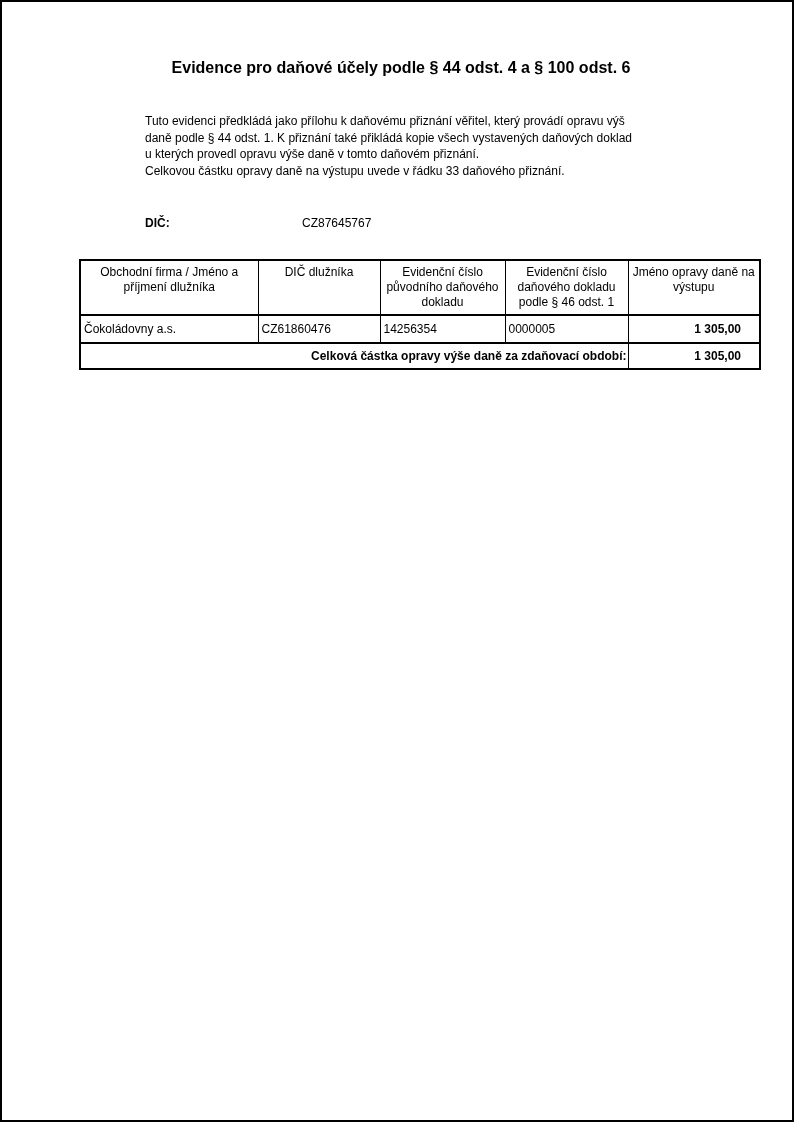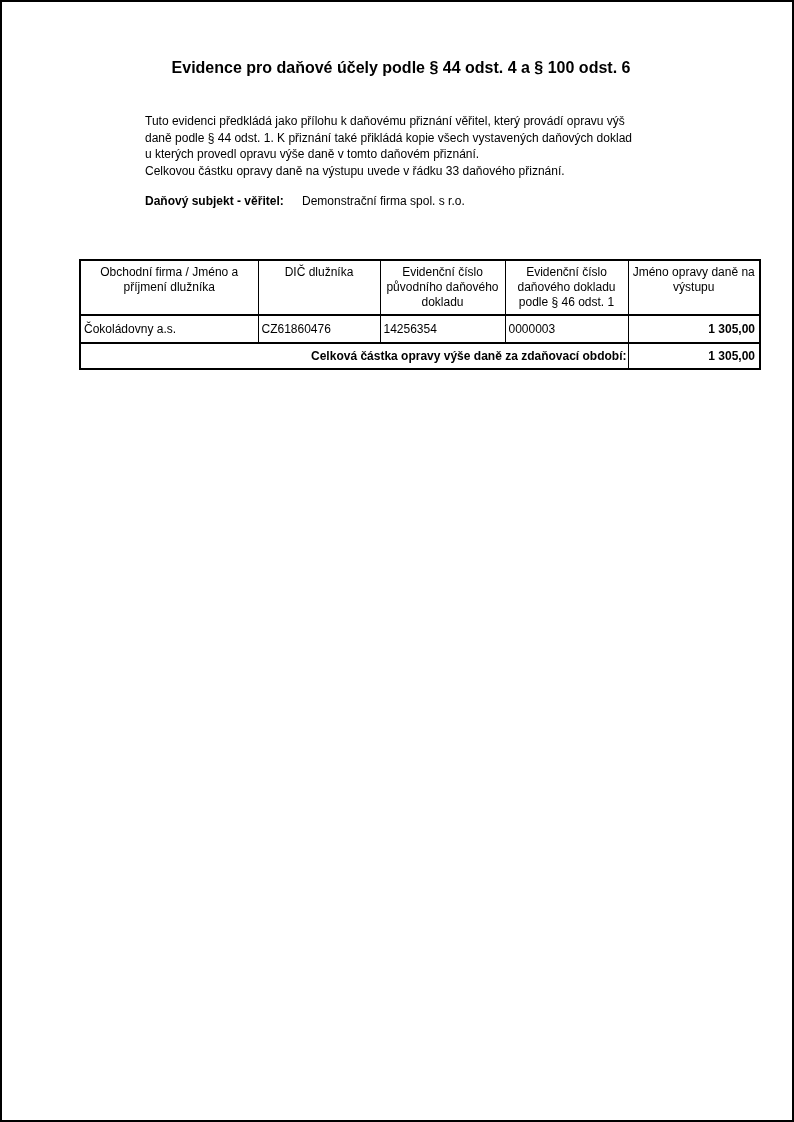--- a/index.html
+++ b/index.html
@@ -97,21 +97,21 @@
     height: 28px;
     padding: 0 3px;
     border-bottom: 2px solid #000;
     vertical-align: middle;
   }
   .doc-table tbody td.cell-left { text-align: left; margin-top: 28px; }
   .doc-table tbody td.cell-center { }
   .doc-table td.amount {
     text-align: right;
     font-weight: bold;
-    padding-right: 4px;
+    padding-right: 18px;
   }
   .doc-table tfoot td {
     height: 26px;
     font-weight: bold;
     vertical-align: middle;
   }
   .doc-table tfoot td.total-label {
     text-align: right;
     padding-left: 3px;
   }
@@ -121,23 +121,23 @@
 
 <div class="page">
 
   <div class="doc-title">Evidence pro daňové účely podle § 44 odst. 4 a § 100 odst. 6</div>
 
   <div class="intro-text">Tuto evidenci předkládá jako přílohu k daňovému přiznání věřitel, který provádí opravu výš
 daně podle § 44 odst. 1. K přiznání také přikládá kopie všech vystavených daňových doklad
 u kterých provedl opravu výše daně v tomto daňovém přiznání.
 Celkovou částku opravy daně na výstupu uvede v řádku 33 daňového přiznání.</div>
 
-  <div class="field-row" id="field-creditor">
-    <span class="lbl">Daňový subjekt - věřitel:</span>
-    <span class="val">Demonstrační firma spol. s r.o.</span>
+  <div class="field-row" id="field-dic">
+    <span class="lbl">DIČ:</span>
+    <span class="val">CZ87645767</span>
   </div>
 
   <table class="doc-table">
     <colgroup>
       <col style="width:178px">
       <col style="width:122px">
       <col style="width:125px">
       <col style="width:123px">
       <col style="width:132px">
     </colgroup>
@@ -148,21 +148,21 @@
         <th>Evidenční číslo původního daňového dokladu</th>
         <th>Evidenční číslo daňového dokladu podle § 46 odst. 1</th>
         <th>Jméno opravy daně na výstupu</th>
       </tr>
     </thead>
     <tbody>
       <tr>
         <td class="cell-left">Čokoládovny a.s.</td>
         <td class="cell-center">CZ61860476</td>
         <td class="cell-center">14256354</td>
-        <td class="cell-center">0000003</td>
+        <td class="cell-center">0000005</td>
         <td class="amount">1 305,00</td>
       </tr>
     </tbody>
     <tfoot>
       <tr>
         <td colspan="4" class="total-label">Celková částka opravy výše daně za zdaňovací období:</td>
         <td class="amount">1 305,00</td>
       </tr>
     </tfoot>
   </table>

